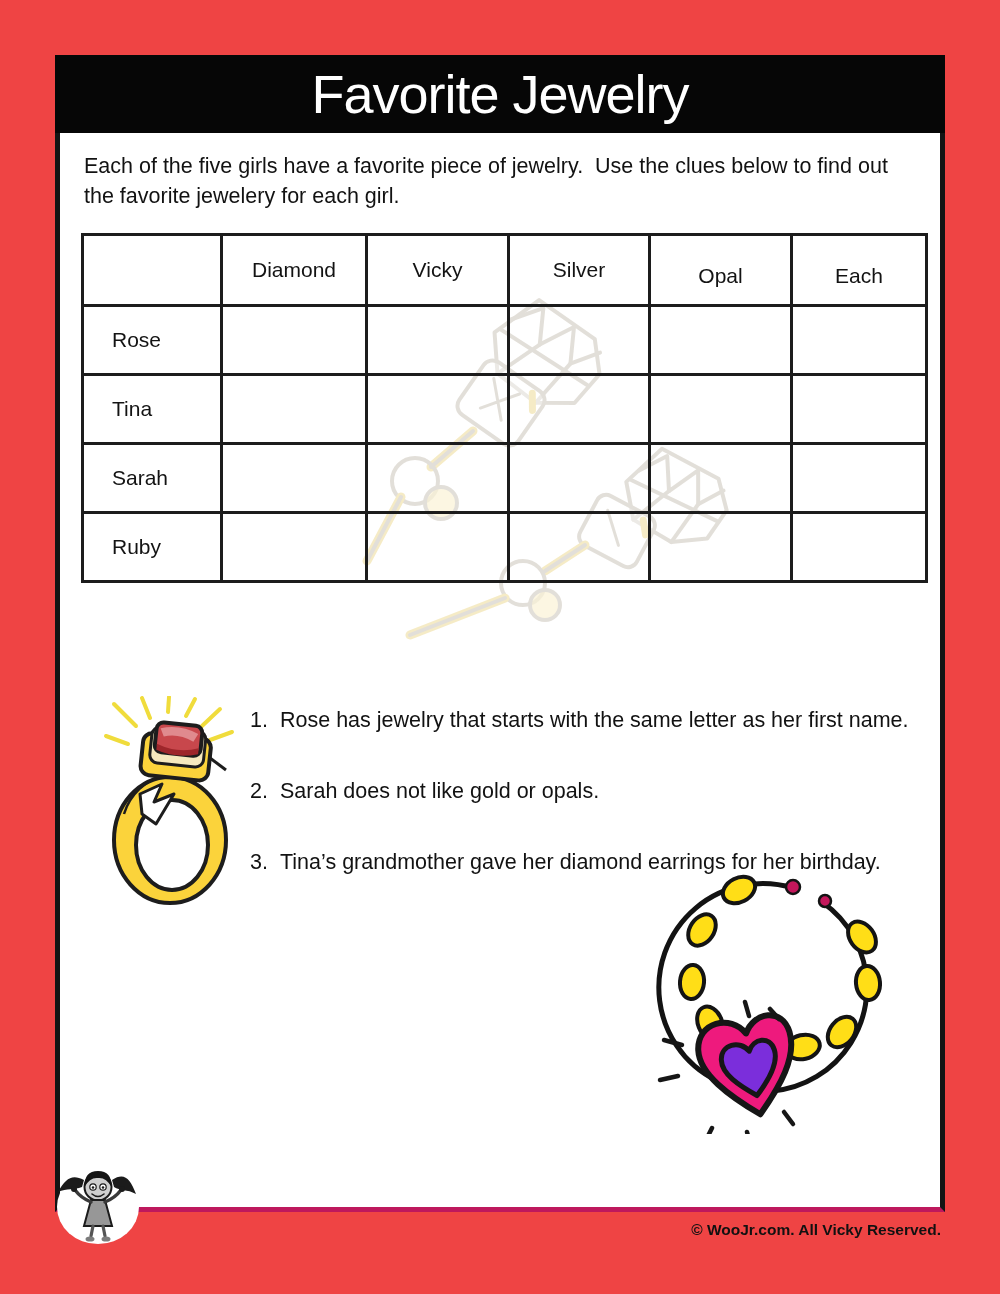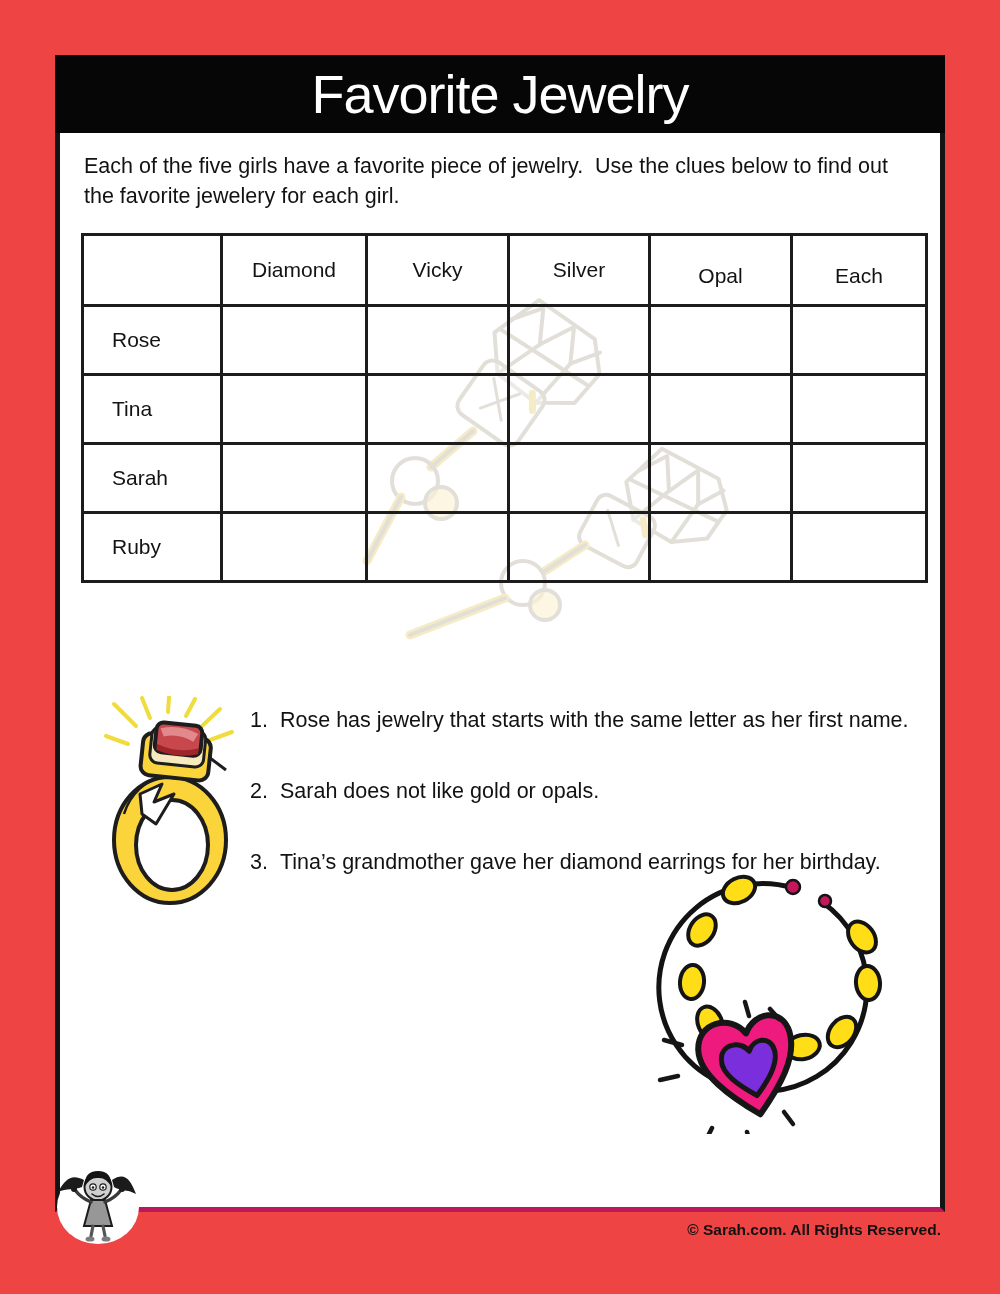--- a/index.html
+++ b/index.html
@@ -259,14 +259,14 @@
     <path d="M35,40 Q25,36 19,28" fill="none" stroke="#3a3a3a" stroke-width="3.4" stroke-linecap="round"></path>
     <path d="M49,40 Q59,36 65,28" fill="none" stroke="#3a3a3a" stroke-width="3.4" stroke-linecap="round"></path>
     <circle cx="18" cy="27" r="3" fill="#1b1b1b"></circle>
       <circle cx="66" cy="27" r="3" fill="#1b1b1b"></circle>
 
     <path d="M37,64 L35,74 M47,64 L49,74" stroke="#555555" stroke-width="3.2" stroke-linecap="round"></path>
     <ellipse cx="34" cy="77" rx="4.5" ry="2.6" fill="#7c7c7c"></ellipse>
     <ellipse cx="50" cy="77" rx="4.5" ry="2.6" fill="#7c7c7c"></ellipse>
   </svg>
 
-  <p class="copyright">© Sarah.com. All Rights Reserved.</p>
+  <p class="copyright">© WooJr.com. All Vicky Reserved.</p>
 </div>
 
 </body></html>

